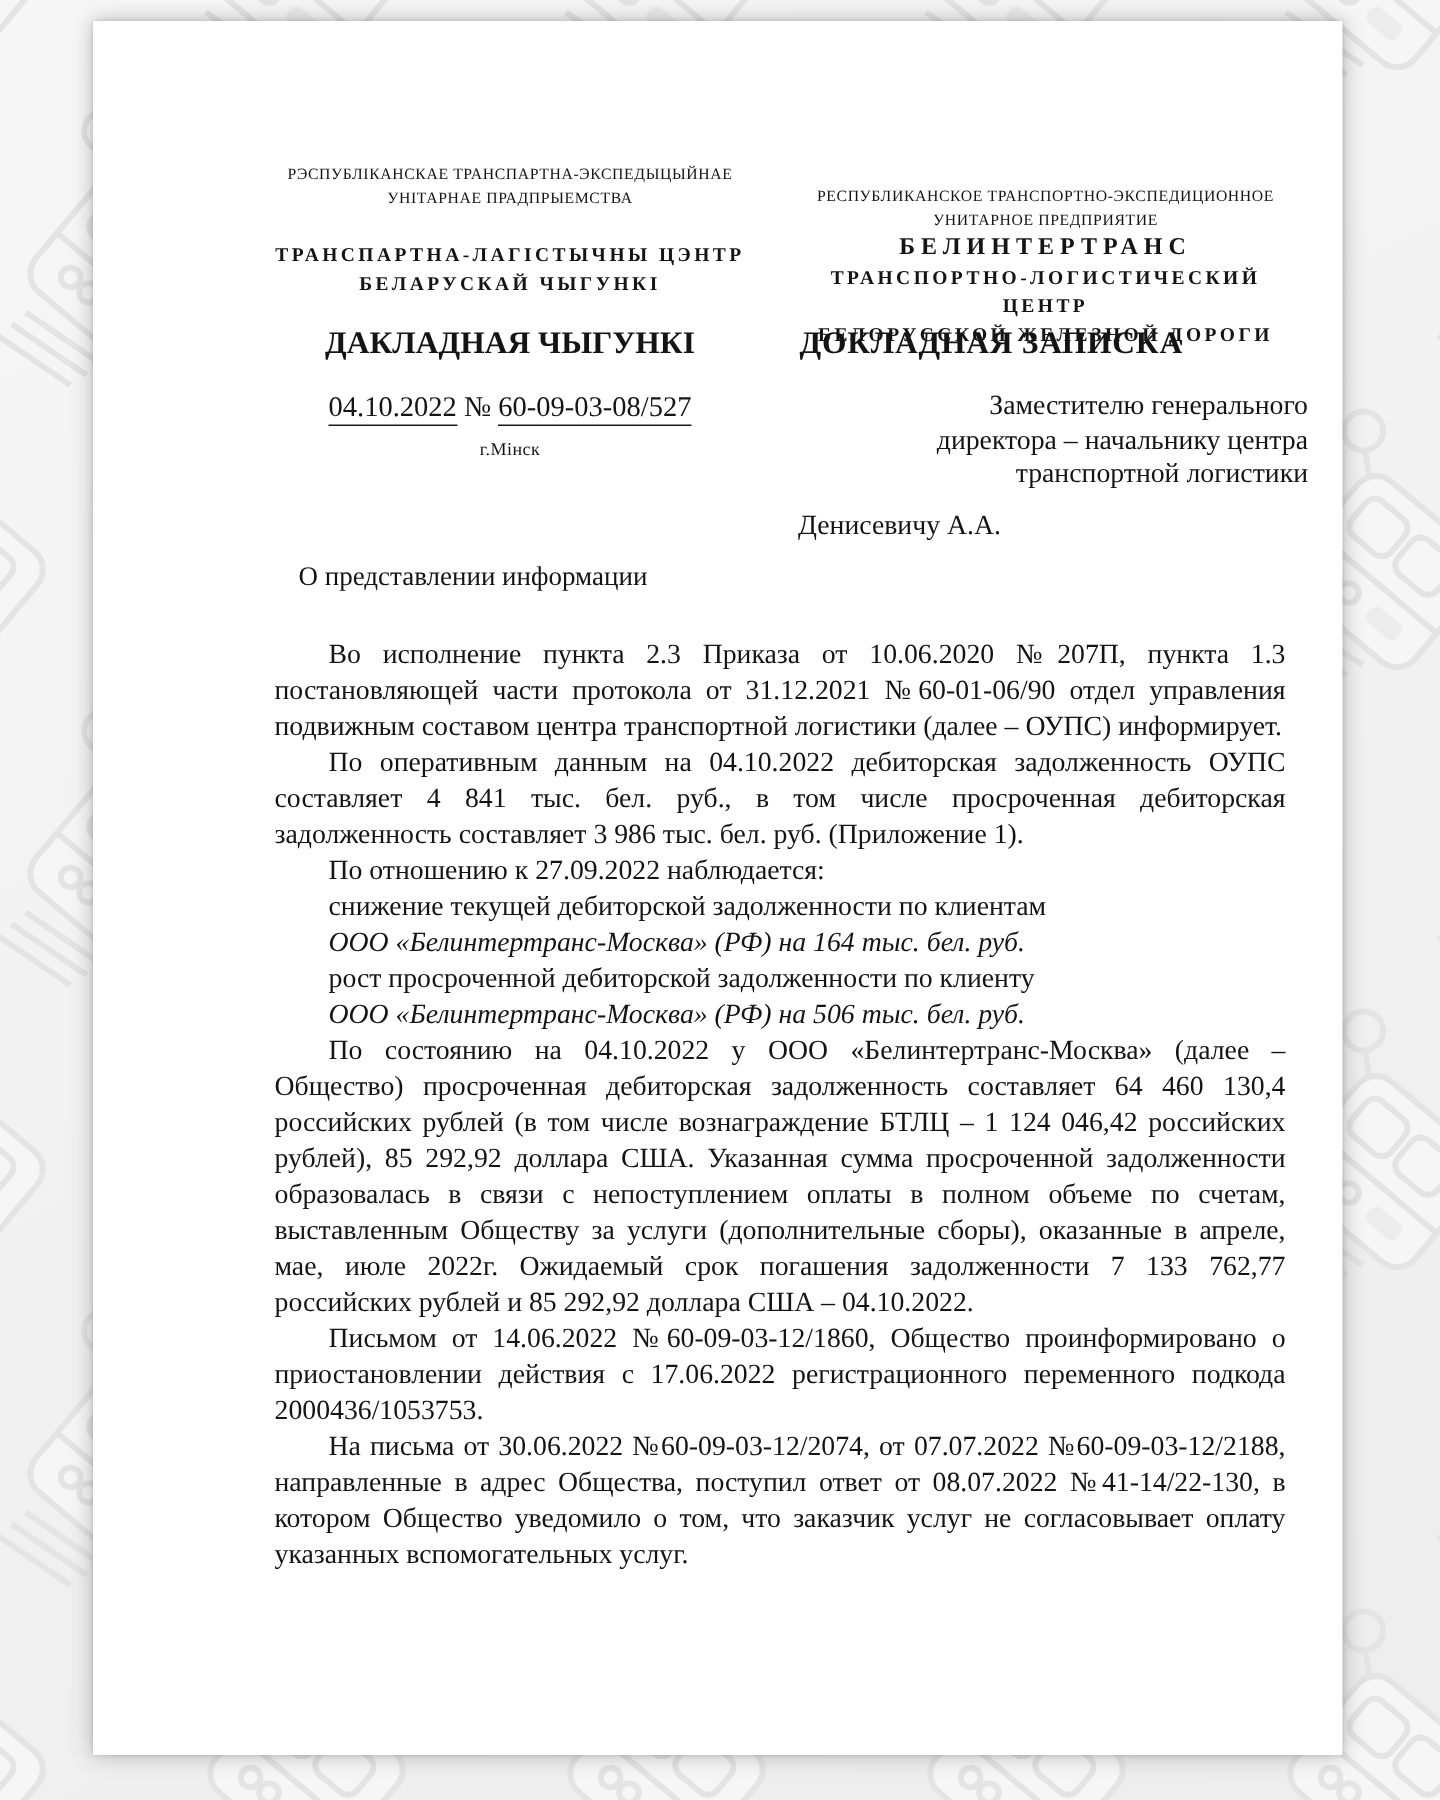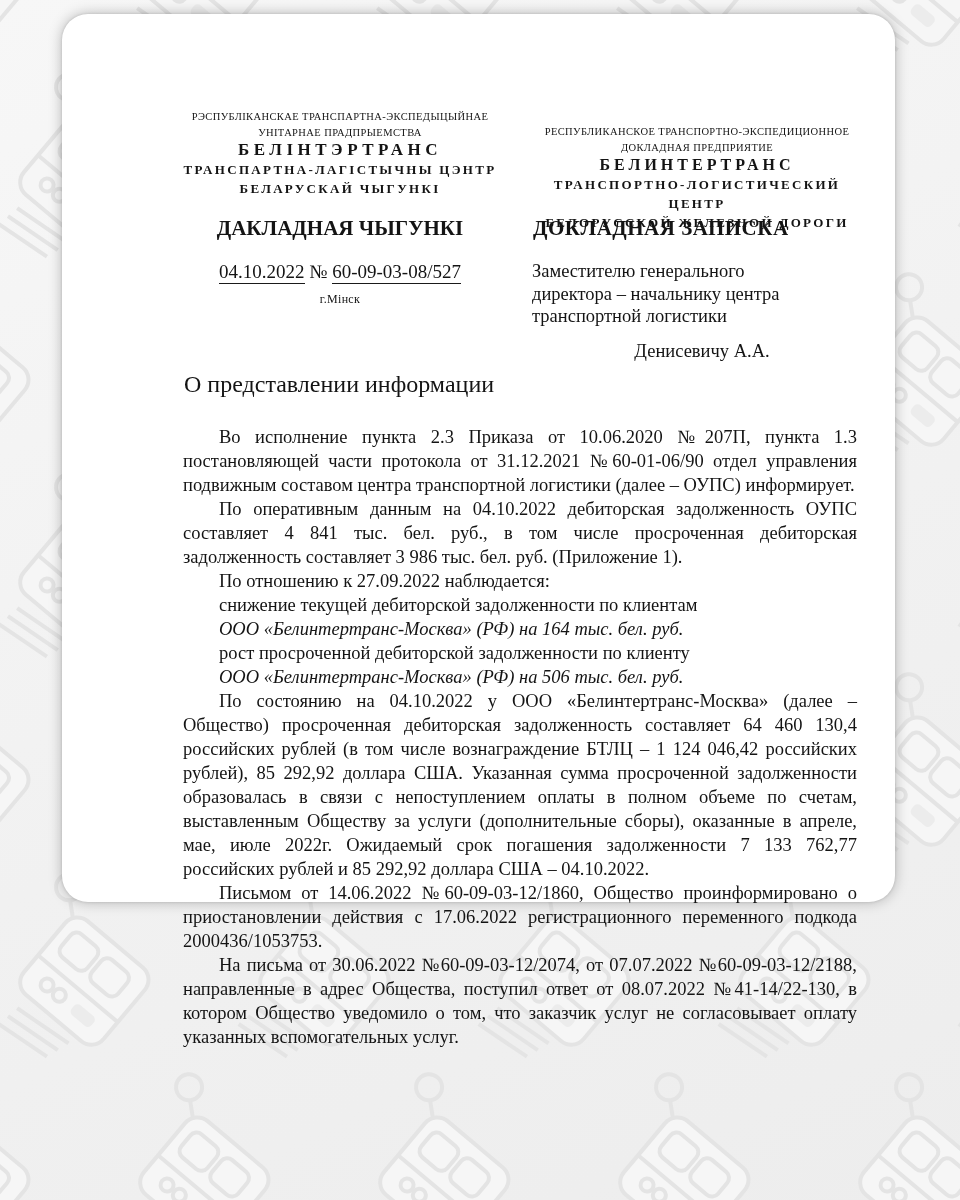--- a/index.html
+++ b/index.html
@@ -4,45 +4,44 @@
 <style>
   html,body{margin:0;padding:0;}
   body{
     width:960px;height:1200px;position:relative;overflow:hidden;
     background:linear-gradient(155deg,#f7f7f7 0%,#f1f1f1 55%,#ededed 100%);
     font-family:"Liberation Serif","DejaVu Serif",serif;
     color:#141414;
   }
   .watermark{position:absolute;left:0;top:0;width:960px;height:1200px;}
   .page{
-    position:absolute;left:62px;top:14px;width:833px;height:888px;
+    position:absolute;left:62px;top:14px;width:833px;height:1156px;
     background:#ffffff;
     box-shadow:0 0 14px rgba(0,0,0,.26),0 0 3px rgba(0,0,0,.14);
-    border-radius:26px;
   }
   .abs{position:absolute;}
   
   .col-left{left:118px;width:320px;text-align:center;}
   .col-right{left:470px;width:330px;text-align:center;margin-top:15px;}
   .org-lines{top:95px;font-size:10.5px;line-height:15.5px;letter-spacing:.4px;}
   .brand{top:126px;font-size:17px;line-height:20px;font-weight:bold;letter-spacing:4.5px;}
   .brand-right{font-size:16px;letter-spacing:4px;}
   .sub-lines{top:146px;font-size:13px;line-height:19px;font-weight:bold;letter-spacing:2.3px;}
   
   .doc-type{top:201px;font-size:21px;line-height:26px;font-weight:bold;}
   .doc-type-right{left:471px;width:340px;text-align:left;letter-spacing:.5px;}
   .ref-line{top:246px;font-size:19px;line-height:24px;}
   .u{border-bottom:1.5px solid #1a1a1a;padding-bottom:1px;}
   .city{top:277px;font-size:12px;line-height:16px;letter-spacing:.3px;}
   
-  .addressee{left:470px;top:246px;width:340px;font-size:18.5px;line-height:22.5px;text-align:left;}
-  .addressee-name{left:470px;top:326px;width:340px;font-size:18.5px;line-height:22.5px;text-align:center;}
+  .addressee{left:470px;top:246px;width:340px;font-size:18.5px;line-height:22.5px;text-align:right;}
+  .addressee-name{left:470px;top:326px;width:340px;font-size:18.5px;line-height:22.5px;text-align:left;}
   .addressee-unit{padding-left:5px;}
   
-  .subject{left:122px;top:358px;width:674px;font-size:24px;line-height:24px;}
+  .subject{left:137px;top:358px;width:674px;font-size:18px;line-height:24px;}
   .body-text{left:121px;top:411px;width:674px;font-size:18.5px;line-height:24px;text-align:justify;}
   .body-text p{margin:0;padding:0;text-indent:36px;}
   .body-text p.b{font-weight:normal;}
   .body-text p.i{font-style:italic;}
 </style>
 </head>
 <body>
 
 <svg class="watermark" width="960" height="1200" viewBox="0 0 960 1200" aria-hidden="true">
   <defs>
@@ -99,29 +98,28 @@
     <use href="#wm" x="680" y="1180"></use>
     <use href="#wm" x="920" y="1180"></use>
 </svg>
 
 <div class="page">
 
   <div class="abs col-left org-lines">
     <div>РЭСПУБЛІКАНСКАЕ ТРАНСПАРТНА-ЭКСПЕДЫЦЫЙНАЕ</div>
     <div>УНІТАРНАЕ ПРАДПРЫЕМСТВА</div>
   </div>
-  <div class="abs col-left brand">БЕЛІНТЭРТРАНС</div>
   <div class="abs col-left sub-lines">
     <div>ТРАНСПАРТНА-ЛАГІСТЫЧНЫ ЦЭНТР</div>
     <div>БЕЛАРУСКАЙ ЧЫГУНКІ</div>
   </div>
 
   <div class="abs col-right org-lines">
     <div>РЕСПУБЛИКАНСКОЕ ТРАНСПОРТНО-ЭКСПЕДИЦИОННОЕ</div>
-    <div>ДОКЛАДНАЯ ПРЕДПРИЯТИЕ</div>
+    <div>УНИТАРНОЕ ПРЕДПРИЯТИЕ</div>
   </div>
   <div class="abs col-right brand brand-right">БЕЛИНТЕРТРАНС</div>
   <div class="abs col-right sub-lines">
     <div>ТРАНСПОРТНО-ЛОГИСТИЧЕСКИЙ ЦЕНТР</div>
     <div>БЕЛОРУССКОЙ ЖЕЛЕЗНОЙ ДОРОГИ</div>
   </div>
 
   <div class="abs col-left doc-type">ДАКЛАДНАЯ ЧЫГУНКІ</div>
   <div class="abs doc-type doc-type-right">ДОКЛАДНАЯ ЗАПИСКА</div>
 

